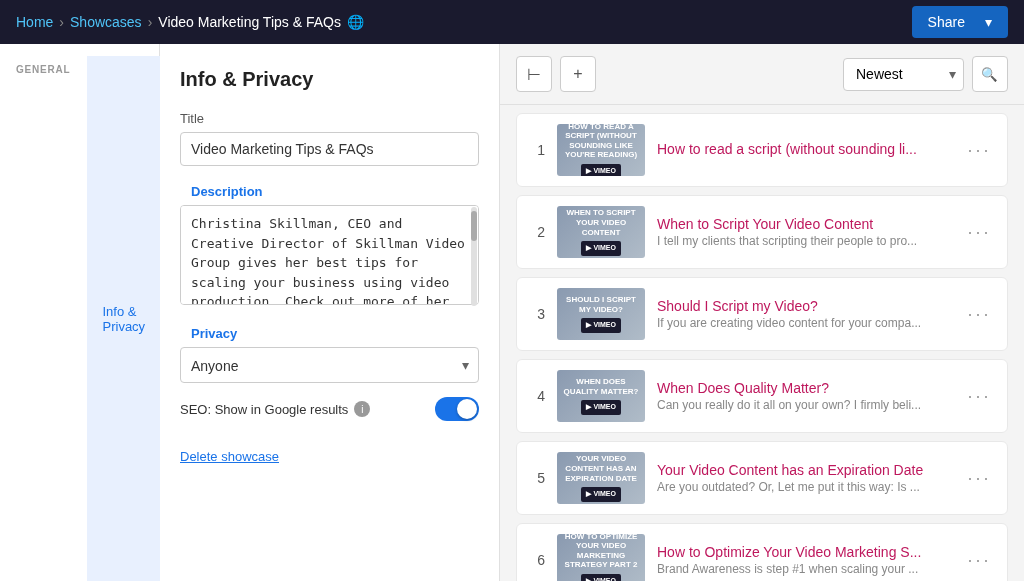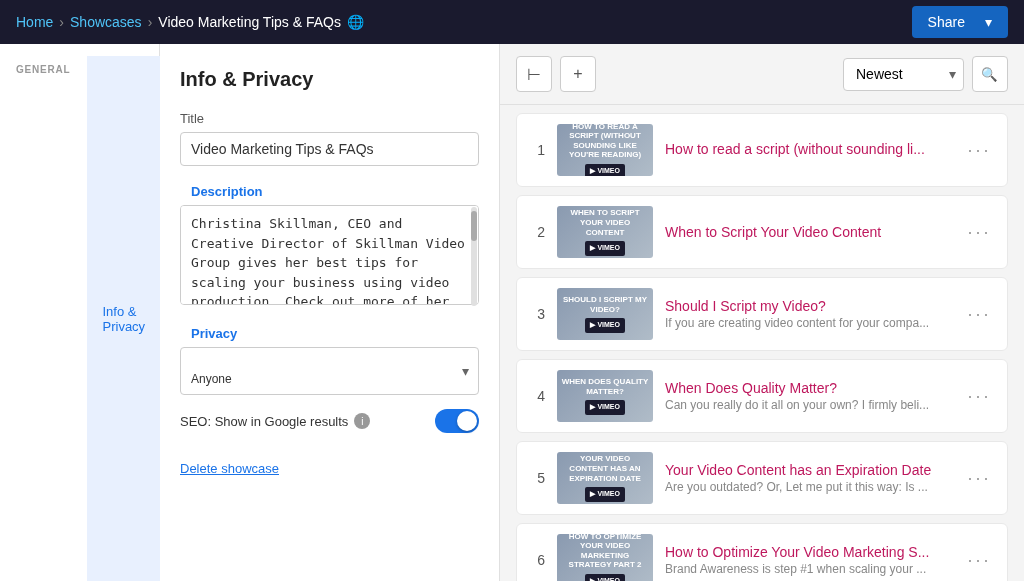--- a/index.html
+++ b/index.html
@@ -67,21 +67,21 @@
     }
     .textarea-scrollbar-thumb {
       width: 6px; height: 30px; background: #aaa; border-radius: 3px; margin-top: 4px;
     }
 
     .section-gap { margin-top: 18px; }
 
     .select-wrap { position: relative; margin-top: 6px; }
     .select-input {
       width: 100%; border: 1px solid #ccc; border-radius: 4px;
-      padding: 24px 30px 8px 10px; font-size: 12px; color: #333;
+      padding: 10px 30px 8px 10px; font-size: 14px; color: #333;
       appearance: none; background: #fff; cursor: pointer; outline: none;
     }
     .select-arrow {
       position: absolute; right: 10px; top: 50%; transform: translateY(-50%);
       pointer-events: none; color: #666;
     }
 
     .toggle-row {
       display: flex; align-items: center; justify-content: space-between;
       margin-top: 14px;
@@ -136,21 +136,21 @@
     }
 
     .video-list { flex: 1; overflow-y: auto; padding: 8px 16px; }
     .video-item {
       display: flex; align-items: center; background: #fff;
       border-radius: 6px; margin-bottom: 8px; padding: 10px 12px;
       border: 1px solid #e8e8e8; gap: 12px; position: relative;
     }
     .video-num { font-size: 14px; color: #555; width: 16px; text-align: right; flex-shrink: 0; }
     .video-thumb {
-      width: 96px; height: 52px; background: #c0c0c0; border-radius: 3px;
+      width: 88px; height: 52px; background: #c0c0c0; border-radius: 3px;
       flex-shrink: 0; overflow: hidden; display: flex; align-items: center; justify-content: center;
     }
     .thumb-placeholder { width: 100%; height: 100%; background: linear-gradient(135deg, #8a9ab0 0%, #b0bcc8 100%); display: flex; flex-direction: column; align-items: center; justify-content: center; font-size: 8px; color: #fff; text-align: center; padding: 4px; font-weight: 600; line-height: 1.2; }
     .thumb-logo { background: #1a1a2e; padding: 3px 5px; border-radius: 2px; margin-top: 4px; font-size: 7px; }
     .video-info { flex: 1; min-width: 0; }
     .video-title { font-size: 14px; font-weight: 500; color: #be185d; white-space: nowrap; overflow: hidden; text-overflow: ellipsis; }
     .video-desc { font-size: 12px; color: #888; white-space: nowrap; overflow: hidden; text-overflow: ellipsis; margin-top: 2px; }
     .video-menu { color: #999; cursor: pointer; font-size: 18px; letter-spacing: 2px; padding: 4px; }
   </style>
 </head>
@@ -282,20 +282,21 @@
           <div class="video-item">
     <span class="video-num">2</span>
     <div class="video-thumb">
       <div class="thumb-placeholder">
         WHEN TO SCRIPT YOUR VIDEO CONTENT
         <div class="thumb-logo">▶ VIMEO</div>
       </div>
     </div>
     <div class="video-info">
       <div class="video-title">When to Script Your Video Content</div>
+      <div class="video-desc">I tell my clients that scripting their people to pro...</div>
     </div>
     <span class="video-menu">···</span>
   </div>
           <div class="video-item">
     <span class="video-num">3</span>
     <div class="video-thumb">
       <div class="thumb-placeholder">
         SHOULD I SCRIPT MY VIDEO?
         <div class="thumb-logo">▶ VIMEO</div>
       </div>

